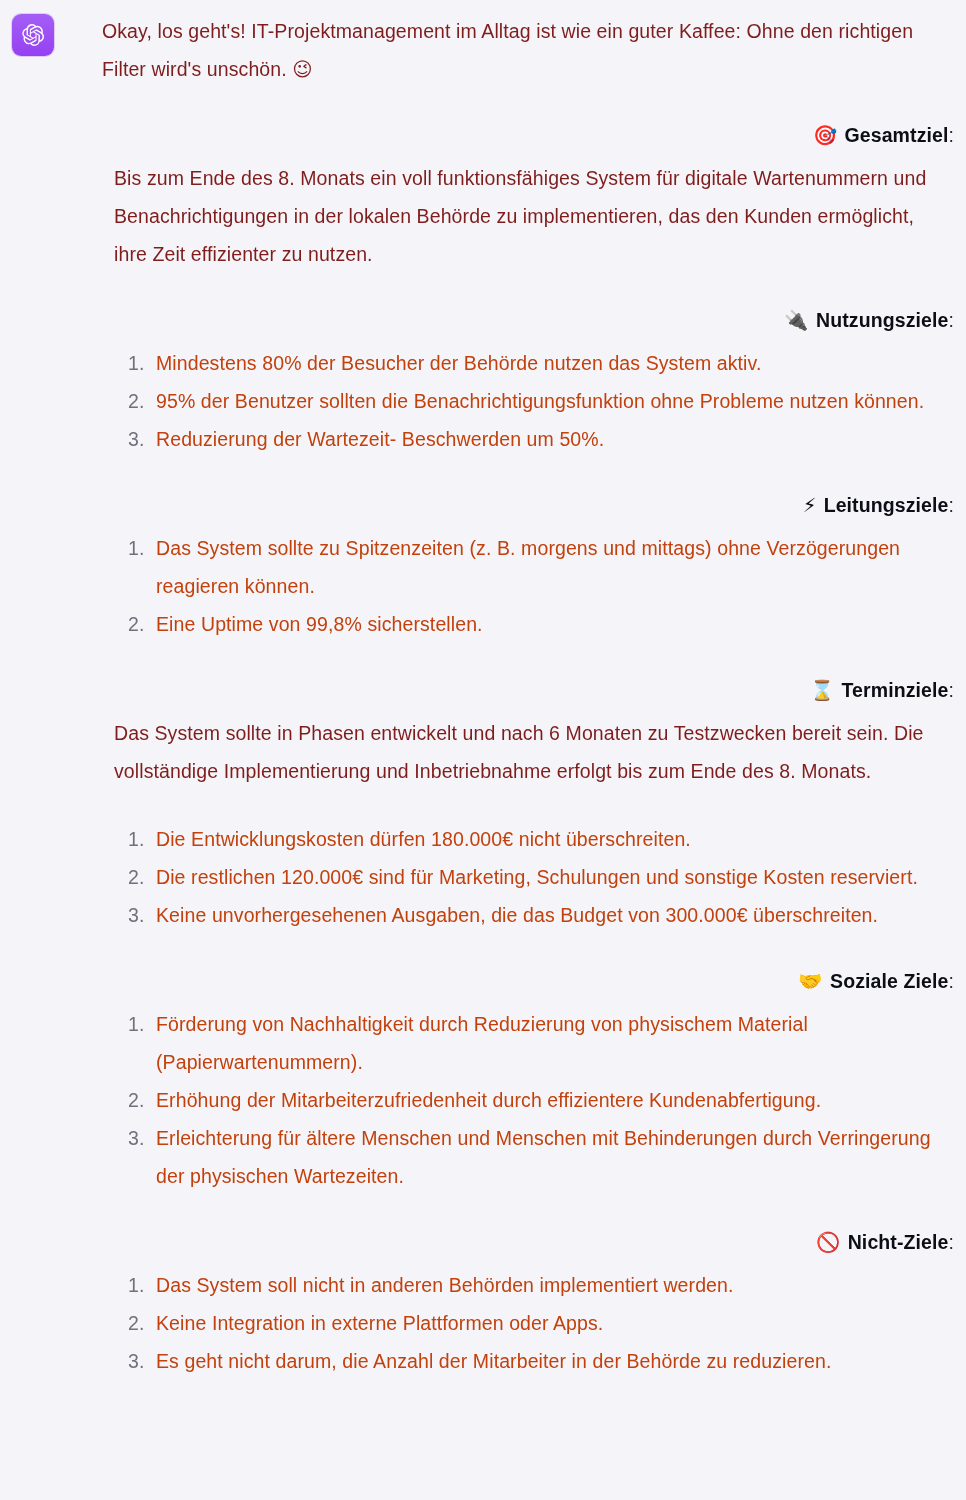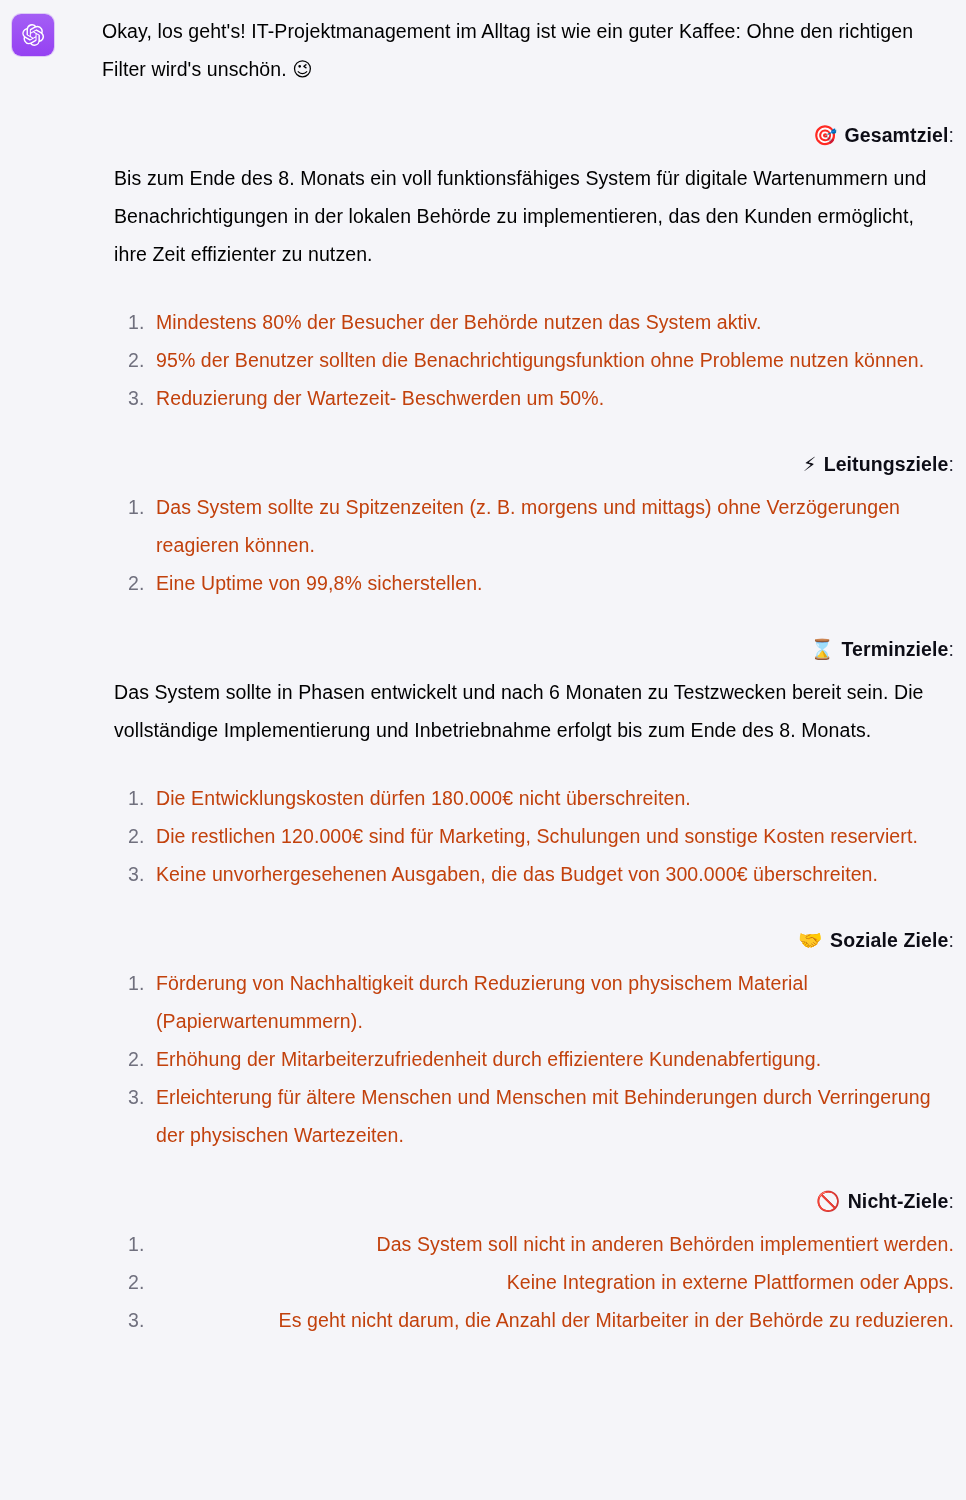--- a/index.html
+++ b/index.html
@@ -48,21 +48,21 @@
     padding-left: 48px;
     padding-top: 2px;
     max-width: 880px;
   }
 
   p.intro, p.para {
     margin: 0;
     font-size: 19.5px;
     line-height: 38px;
     letter-spacing: .1px;
-    color: #000000;
+    color: #7f1d1d;
   }
   p.intro { margin-bottom: 30px; }
 
   .section { margin: 0 0 4px 0; }
 
   h3.heading {
     margin: 0 0 6px 0;
     padding-left: 12px;
     font-size: 19.5px;
     line-height: 34px;
@@ -97,21 +97,21 @@
     letter-spacing: .1px;
     color: #c2410c;
     padding-left: 6px;
     margin: 0;
   }
   ol.goal-list li::marker {
     color: #70707e;
     font-weight: 400;
   }
 
-  .section:last-child ol.goal-list { margin-bottom: 12px; text-align: right; }
+  .section:last-child ol.goal-list { margin-bottom: 12px; }
 </style>
 </head>
 <body>
 
 <div class="message">
 
   <div class="avatar">
     <span>
       <svg width="24" height="24" viewBox="0 0 24 24" fill="none" aria-hidden="true">
         <path d="M21.55 10.0a5.42 5.42 0 0 0-.47-4.46 5.5 5.5 0 0 0-5.92-2.63A5.47 5.47 0 0 0 11.0 1.1a5.5 5.5 0 0 0-5.24 3.8 5.43 5.43 0 0 0-3.63 2.63 5.5 5.5 0 0 0 .68 6.45 5.42 5.42 0 0 0 .47 4.46 5.5 5.5 0 0 0 5.92 2.63 5.46 5.46 0 0 0 4.13 1.84 5.5 5.5 0 0 0 5.25-3.81 5.43 5.43 0 0 0 3.63-2.63 5.5 5.5 0 0 0-.68-6.45Zm-8.22 11.5a4.08 4.08 0 0 1-2.62-.95l.13-.07 4.35-2.51a.71.71 0 0 0 .36-.62v-6.14l1.84 1.06a.07.07 0 0 1 .04.05v5.08a4.1 4.1 0 0 1-4.1 4.1Zm-8.8-3.76a4.07 4.07 0 0 1-.49-2.74l.13.08 4.35 2.51a.71.71 0 0 0 .71 0l5.31-3.07v2.12a.07.07 0 0 1-.03.06l-4.4 2.54a4.1 4.1 0 0 1-5.59-1.5ZM3.4 8.25a4.08 4.08 0 0 1 2.13-1.79v5.17a.7.7 0 0 0 .35.62l5.3 3.06-1.84 1.06a.07.07 0 0 1-.06 0L4.84 13.8a4.1 4.1 0 0 1-1.5-5.6Zm15.1 3.51L13.2 8.69l1.84-1.06a.07.07 0 0 1 .07 0l4.4 2.54a4.1 4.1 0 0 1-.63 7.39v-5.17a.7.7 0 0 0-.36-.63Zm1.83-2.76-.13-.08-4.34-2.53a.71.71 0 0 0-.72 0L9.83 9.46V7.34a.07.07 0 0 1 .03-.06l4.4-2.53a4.1 4.1 0 0 1 6.08 4.25ZM8.83 12.79 7 11.73a.07.07 0 0 1-.04-.05V6.6a4.1 4.1 0 0 1 6.72-3.15l-.13.08-4.35 2.5a.71.71 0 0 0-.36.62v6.13Zm1-2.15 2.36-1.37 2.37 1.37v2.73l-2.36 1.36-2.37-1.36v-2.73Z" fill="#ffffff"></path>
@@ -126,20 +126,23 @@
     <div class="section">
       <h3 class="heading">
         <span class="emoji">🎯</span><span>Gesamtziel</span><span class="colon">:</span>
       </h3>
       <div class="body-para">
         <p class="para">Bis zum Ende des 8. Monats ein voll funktionsfähiges System für digitale Wartenummern und Benachrichtigungen in der lokalen Behörde zu implementieren, das den Kunden ermöglicht, ihre Zeit effizienter zu nutzen.</p>
       </div>
     </div>
 
     <div class="section">
+      <h3 class="heading">
+        <span class="emoji">🔌</span><span>Nutzungsziele</span><span class="colon">:</span>
+      </h3>
       <ol class="goal-list">
         <li>Mindestens 80% der Besucher der Behörde nutzen das System aktiv.</li>
         <li>95% der Benutzer sollten die Benachrichtigungsfunktion ohne Probleme nutzen können.</li>
         <li>Reduzierung der Wartezeit- Beschwerden um 50%.</li>
       </ol>
     </div>
 
     <div class="section">
       <h3 class="heading">
         <span class="emoji">⚡</span><span>Leitungsziele</span><span class="colon">:</span>

